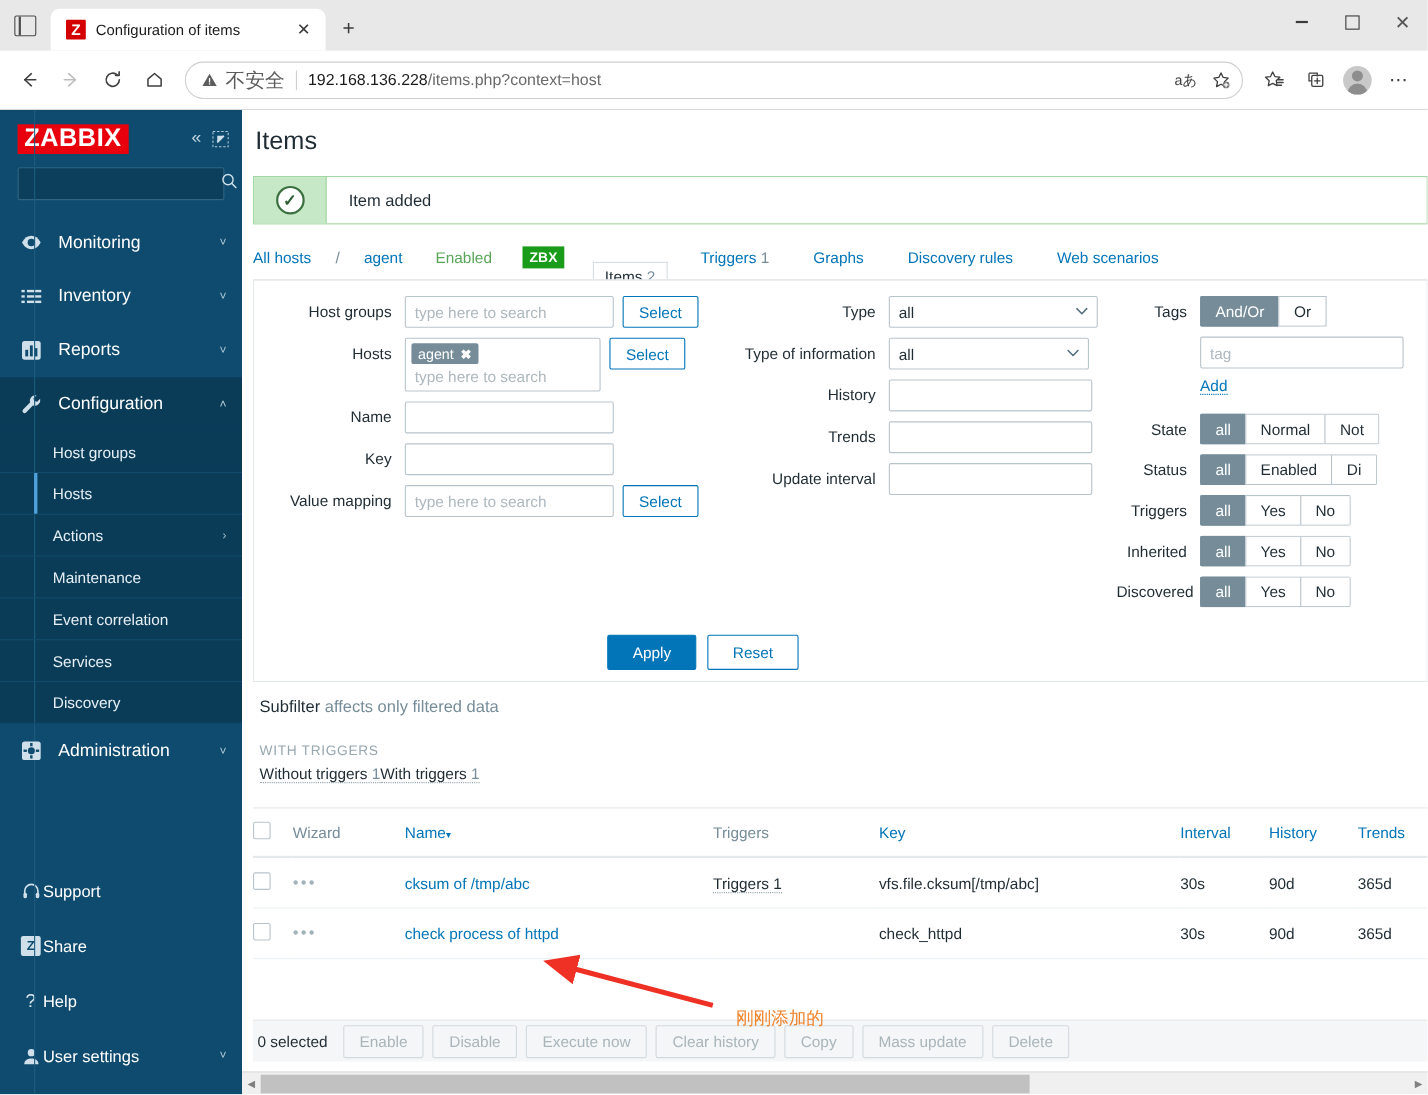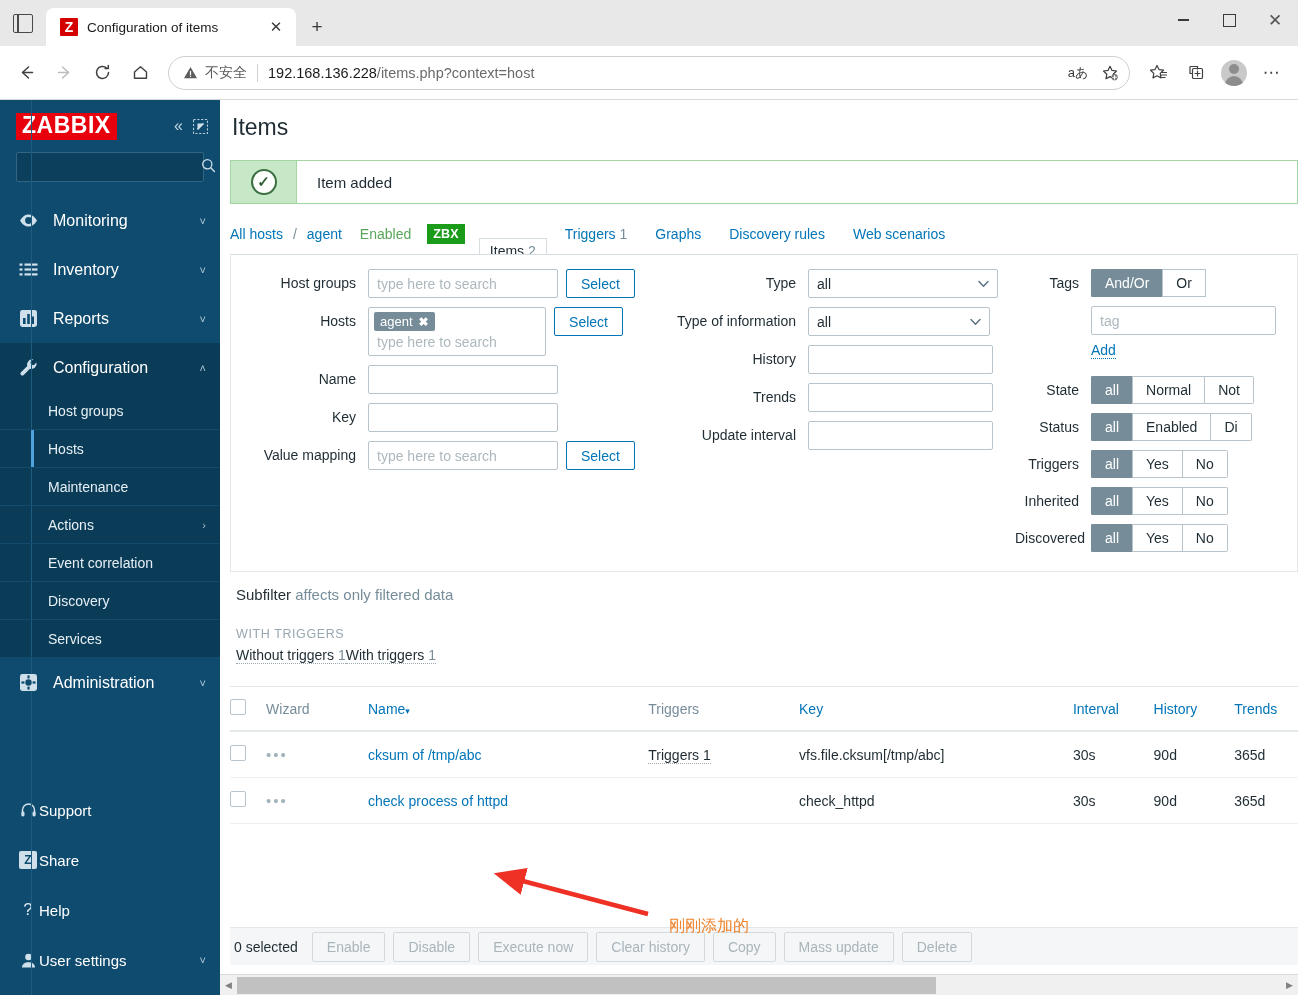--- a/index.html
+++ b/index.html
@@ -67,21 +67,21 @@
   .tb-btn {
     width: 36px; height: 36px; display: flex; align-items: center; justify-content: center;
     border-radius: 50%; color: #404040;
   }
   .tb-btn svg { display: block; }
   .tb-btn.disabled { color: #bdbdbd; }
   .omnibox {
     flex: 1; height: 34px; background: #fff; border: 1px solid #cfcfcf; border-radius: 18px;
     display: flex; align-items: center; padding: 0 4px 0 14px; margin: 0 8px; gap: 8px;
   }
-  .omnibox-sec { display: flex; align-items: center; gap: 7px; color: #5c5c5c; font-size: 14px; white-space: nowrap; }
+  .omnibox-sec { display: flex; align-items: center; gap: 7px; color: #5c5c5c; font-size: 18px; white-space: nowrap; }
   .omnibox-divider { width: 1px; height: 18px; background: #d0d0d0; margin: 0 2px; }
   .omnibox-url { flex: 1; font-size: 14.5px; color: #1b1b1b; white-space: nowrap; overflow: hidden; }
   .omnibox-url .dim { color: #6a6a6a; }
   .omnibox-end { display: flex; align-items: center; gap: 2px; }
   .ob-icon { width: 30px; height: 30px; display: flex; align-items: center; justify-content: center; color: #3c3c3c; font-size: 13px; }
   .avatar-circle {
     width: 26px; height: 26px; border-radius: 50%; background: #c9c9c9; position: relative; overflow: hidden;
   }
   .avatar-circle::before {
     content: ""; position: absolute; width: 10px; height: 10px; border-radius: 50%;
@@ -166,21 +166,21 @@
     border-right: 1px solid #a2d6a2;
   }
   .msg-check {
     width: 26px; height: 26px; border-radius: 50%; border: 2px solid #3b7040;
     display: flex; align-items: center; justify-content: center; color: #2e5c33;
     font-size: 15px; font-weight: bold; background: #fff;
   }
   .msg-text { display: flex; align-items: center; padding-left: 20px; font-size: 15px; color: #1f2c33; }
 
   .breadcrumb-bar {
-    margin: 16px 0 0 10px; display: flex; align-items: center; gap: 4px; font-size: 14px;
+    margin: 16px 0 0 10px; display: flex; align-items: center; gap: 16px; font-size: 14px;
     height: 28px; padding-right: 10px;
   }
   .bc-link { color: #0275b8; margin-right: 6px; }
   .bc-sep { color: #768d99; margin-right: 6px; }
   .bc-status { color: #59a659; margin: 0 12px 0 8px; }
   .bc-badge {
     background: #1a9c1a; color: #fff; font-size: 12.5px; font-weight: bold; padding: 3px 6px;
     margin-right: 10px; letter-spacing: 0.2px;
   }
   .bc-tab {
@@ -510,34 +510,34 @@
 
         <div class="sb-sub">
           <div class="sb-sub-rail"></div>
           <div class="sb-subitem">
             <span>Host groups</span>
           </div>
           <div class="sb-subitem sel">
             <span>Hosts</span>
           </div>
           <div class="sb-subitem">
-            <span>Maintenance</span>
-          </div>
-          <div class="sb-subitem">
             <span>Actions</span>
             <span class="sub-caret">›</span>
           </div>
           <div class="sb-subitem">
+            <span>Maintenance</span>
+          </div>
+          <div class="sb-subitem">
             <span>Event correlation</span>
+          </div>
+          <div class="sb-subitem">
+            <span>Services</span>
           </div>
           <div class="sb-subitem">
             <span>Discovery</span>
-          </div>
-          <div class="sb-subitem">
-            <span>Services</span>
           </div>
         </div>
 
         <div class="sb-item">
           <span class="sb-ico">
             <svg width="21" height="21" viewBox="0 0 21 21">
                 <rect x="2" y="2" width="17" height="17" rx="2.4" fill="currentColor"></rect>
                 <circle cx="10.5" cy="10.5" r="3.2" fill="#0f4b6e"></circle>
                 <rect x="9.4" y="3.4" width="2.2" height="3" fill="#0f4b6e"></rect>
                 <rect x="9.4" y="14.6" width="2.2" height="3" fill="#0f4b6e"></rect>
@@ -730,20 +730,24 @@
               <div class="flabel">Discovered</div>
               <div class="seg">
                 <button class="seg-btn on">all</button>
                 <button class="seg-btn">Yes</button>
                 <button class="seg-btn">No</button>
               </div>
             </div>
           </div>
         </div>
 
+        <div class="filter-actions">
+          <button class="btn-apply">Apply</button>
+          <button class="btn-reset">Reset</button>
+        </div>
       </div>
 
       <div class="subfilter">
         <div class="subfilter-head">
           <span>Subfilter</span>
           <span class="muted">affects only filtered data</span>
         </div>
         <div class="sf-group-title">WITH TRIGGERS</div>
         <div class="sf-links">
           <span class="sf-link"><span>Without triggers</span> <span class="cnt">1</span></span>

